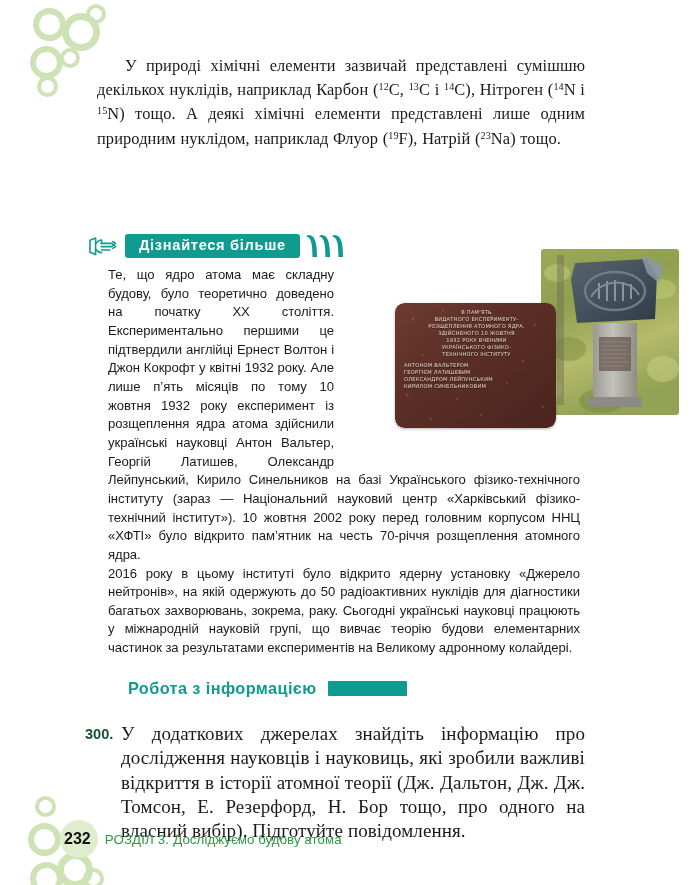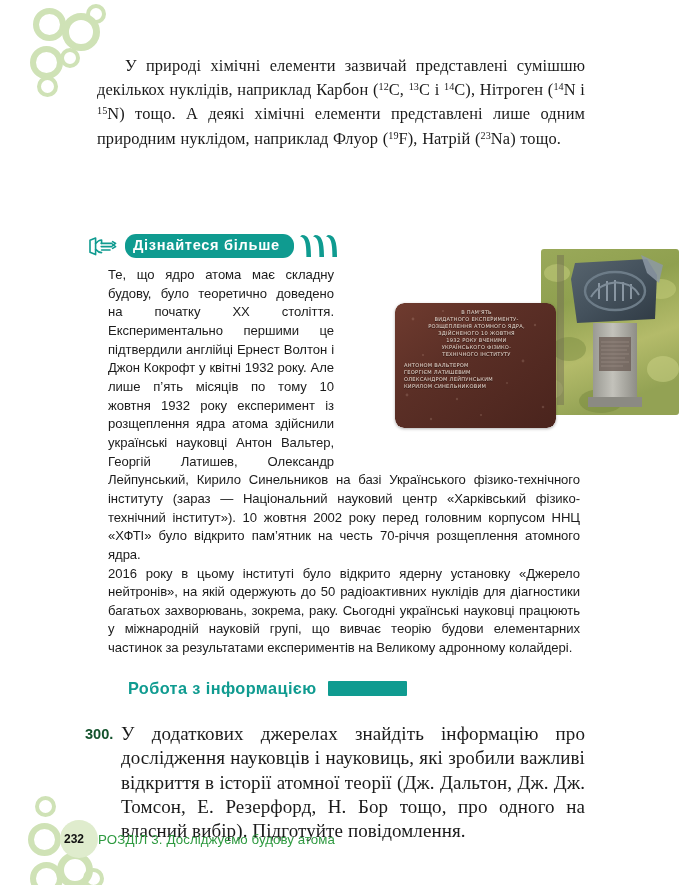--- a/index.html
+++ b/index.html
@@ -70,22 +70,22 @@
     margin-right: 7px;
     display: block;
   }
   .banner-pill {
     background: #0f9b90;
     color: #ffffff;
     font-family: "Liberation Sans", "DejaVu Sans", sans-serif;
     font-weight: bold;
     font-size: 14.6px;
     letter-spacing: 0.7px;
-    padding: 3px 14px 4px 8px;
-    border-radius: 11px;
+    padding: 3px 14px 4px 14px;
+    border-radius: 3px;
     line-height: 17px;
     white-space: nowrap;
   }
   .stripes {
     margin-left: 6px;
     display: block;
   }
 
   
   .callout-body {
@@ -211,21 +211,21 @@
     top: 820px;
     width: 38px;
     height: 38px;
     border-radius: 50%;
     background: #dfeccd;
     z-index: 2;
   }
   .page-num {
     font-family: "Liberation Sans", "DejaVu Sans", sans-serif;
     font-weight: bold;
-    font-size: 12px;
+    font-size: 16px;
     color: #111111;
     margin-right: 14px;
     z-index: 4;
   }
   .footer-chapter {
     font-family: "Liberation Sans", "DejaVu Sans", sans-serif;
     font-weight: normal;
     font-size: 13.3px;
     color: #2e9a40;
     letter-spacing: 0.15px;

